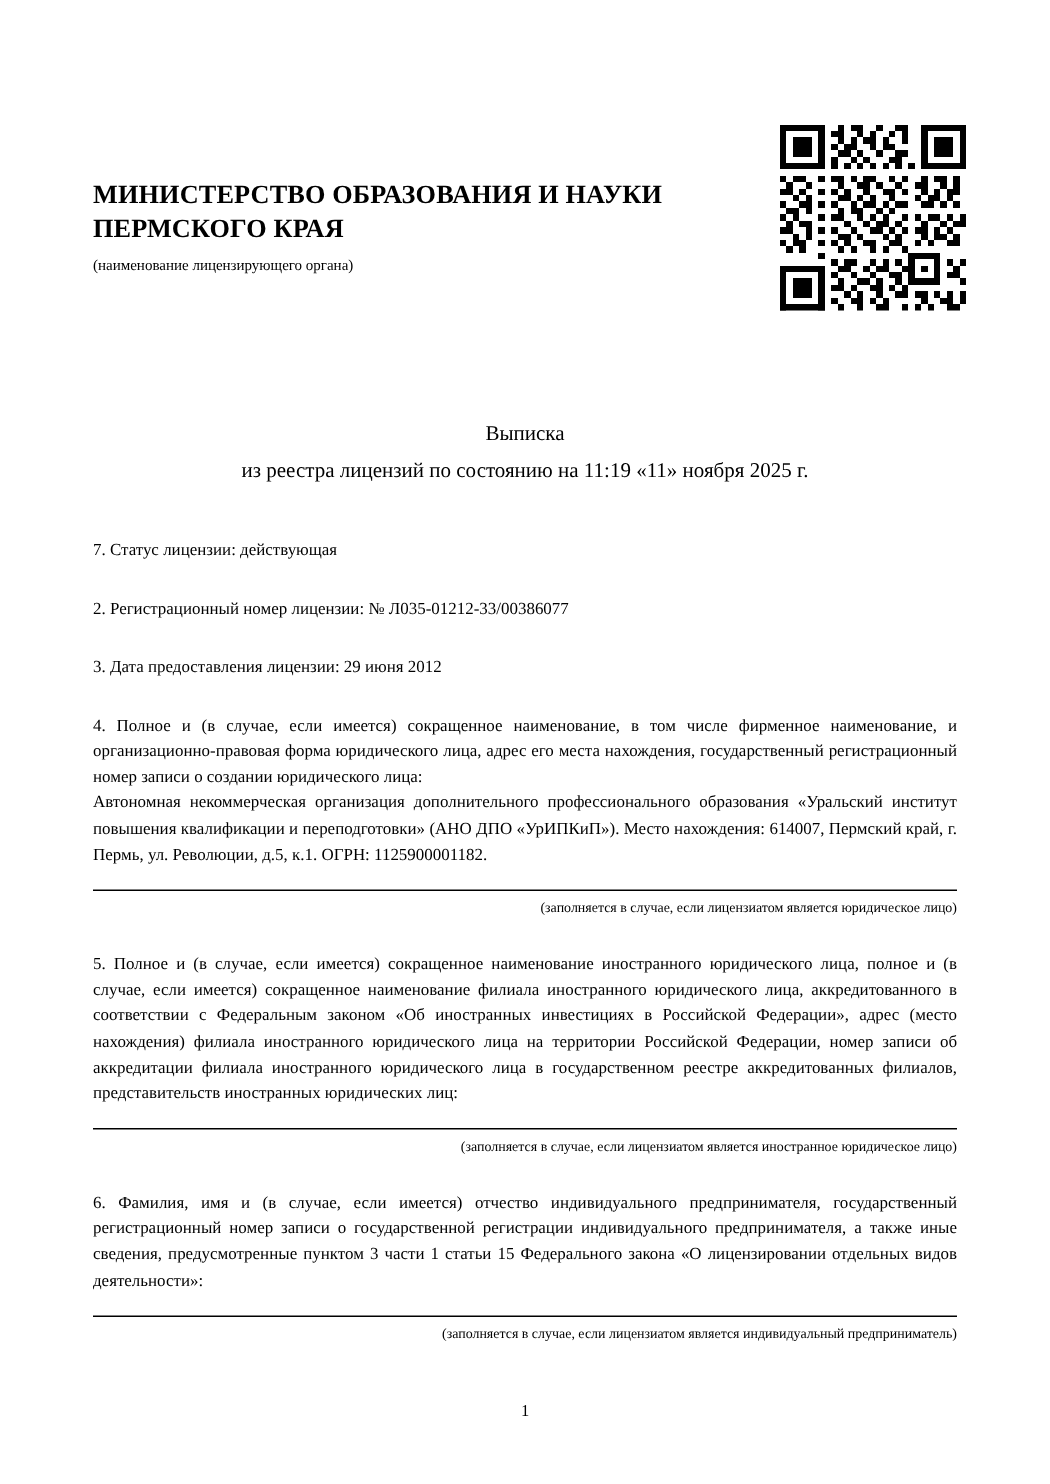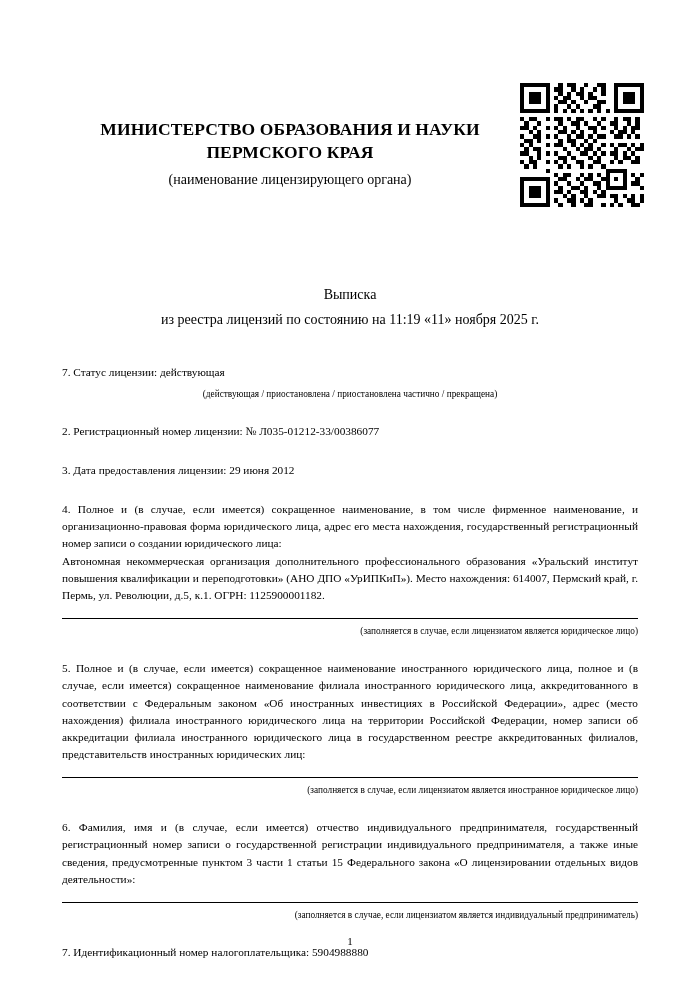--- a/index.html
+++ b/index.html
@@ -26,31 +26,30 @@
     position: absolute;
     top: 83px;
     right: 56px;
     width: 124px;
     height: 124px;
   }
   .qr svg { display: block; }
 
   .header {
     padding-top: 118px;
-    text-align: center;
   }
   .header-title {
     font-size: 17.5px;
     font-weight: bold;
     line-height: 1.33;
     letter-spacing: 0.1px;
     padding: 0 120px 0 0;
   }
   .header-sub {
-    font-size: 14px;
+    font-size: 10px;
     margin-top: 7px;
     padding: 0 120px 0 0;
   }
 
   .doc-type {
     text-align: center;
     font-size: 14px;
     margin-top: 96px;
     line-height: 1.5;
   }
@@ -336,21 +335,20 @@
     <div class="header-sub">(наименование лицензирующего органа)</div>
   </div>
 
   <div class="doc-type">
     <div>Выписка</div>
     <div class="line2">из реестра лицензий по состоянию на 11:19 «11» ноября 2025 г.</div>
   </div>
 
   <div class="section first">
     <p>7. Статус лицензии: действующая</p>
-    <div class="note">(действующая / приостановлена / приостановлена частично / прекращена)</div>
   </div>
 
   <div class="section">
     <p>2. Регистрационный номер лицензии: № Л035-01212-33/00386077</p>
   </div>
 
   <div class="section">
     <p>3. Дата предоставления лицензии: 29 июня 2012</p>
   </div>
 
@@ -366,18 +364,15 @@
     <hr class="rule">
     <div class="note-after-rule">(заполняется в случае, если лицензиатом является иностранное юридическое лицо)</div>
   </div>
 
   <div class="section">
     <p>6. Фамилия, имя и (в случае, если имеется) отчество индивидуального предпринимателя, государственный регистрационный номер записи о государственной регистрации индивидуального предпринимателя, а также иные сведения, предусмотренные пунктом 3 части 1 статьи 15 Федерального закона «О лицензировании отдельных видов деятельности»:</p>
     <hr class="rule">
     <div class="note-after-rule">(заполняется в случае, если лицензиатом является индивидуальный предприниматель)</div>
   </div>
 
-  <div class="section">
-    <p>7. Идентификационный номер налогоплательщика: 5904988880</p>
-  </div>
 
   <div class="page-number">1</div>
 </div>
 
 </body></html>

